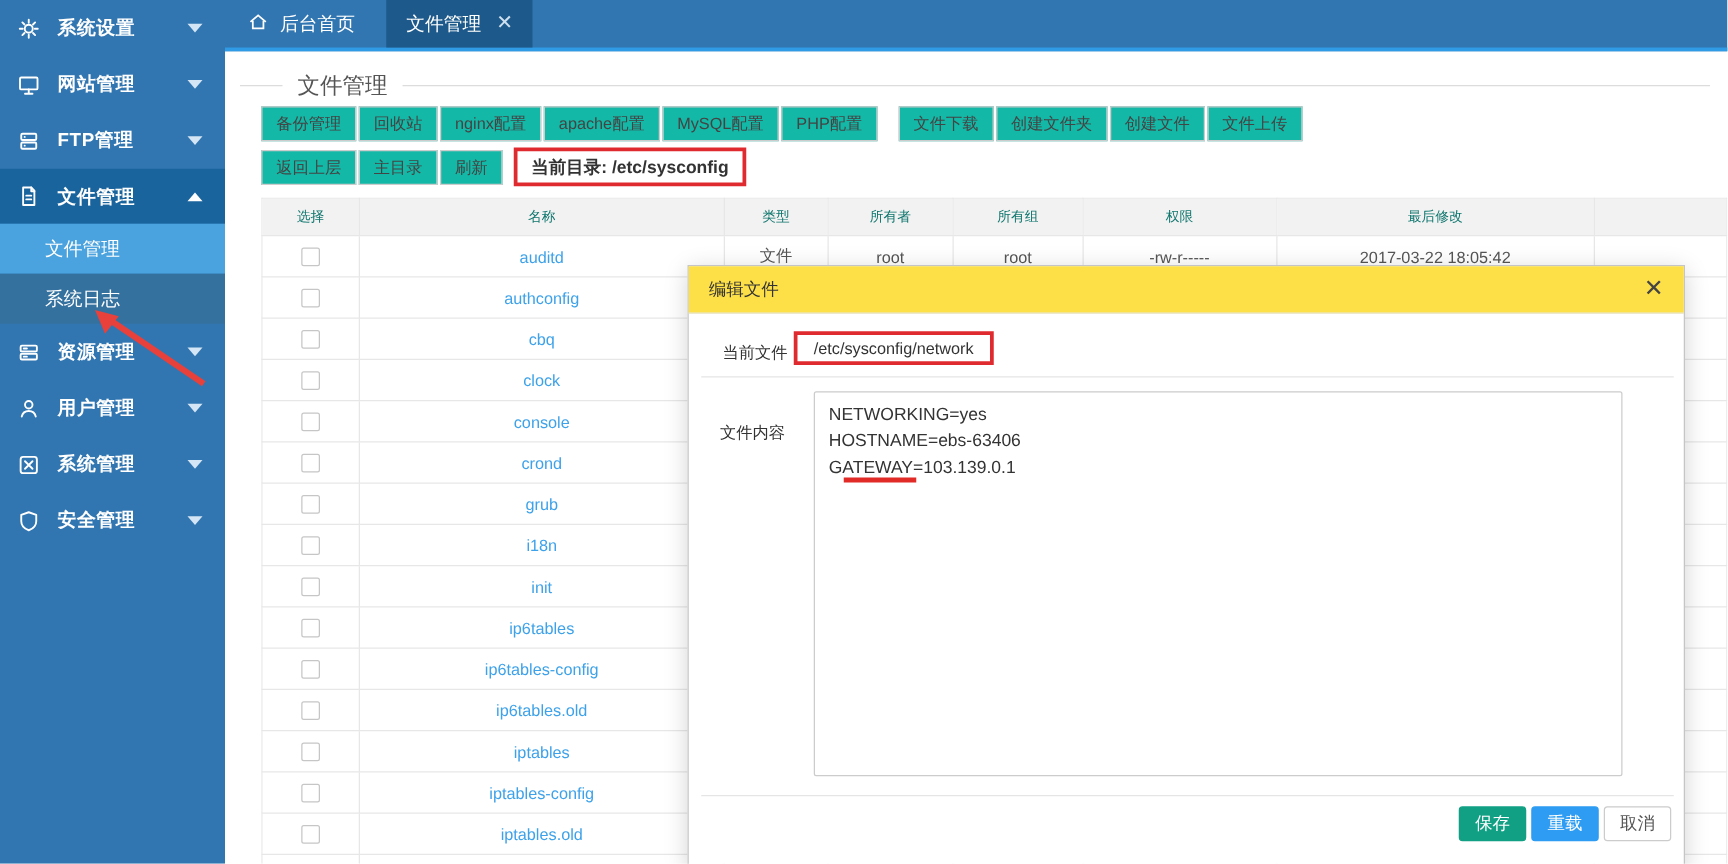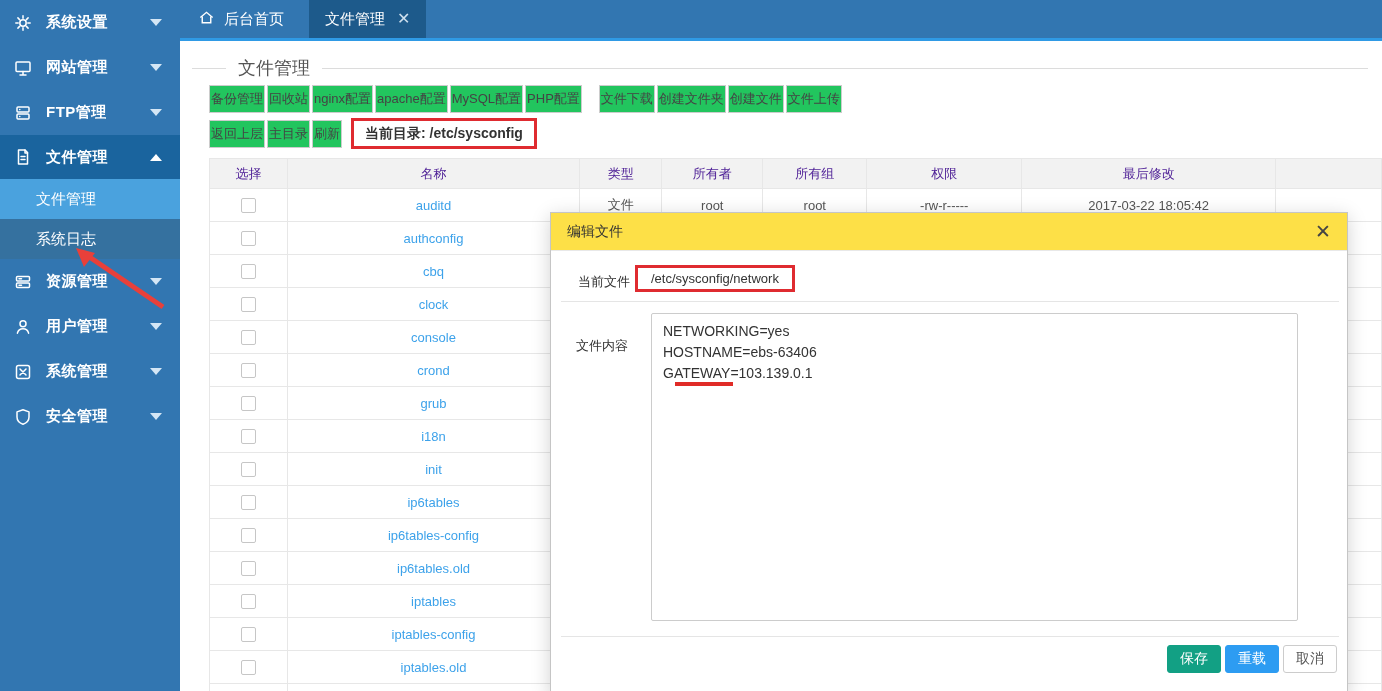--- a/index.html
+++ b/index.html
@@ -33,27 +33,27 @@
   
   .content{position:absolute;left:180px;top:44px;right:0;bottom:0;background:#fff;overflow:hidden;}
   .fieldset{position:relative;margin:24px 14px 0 12px;border-top:1px solid #dcdcdc;height:1px;}
   .fieldset .legend{position:absolute;top:-13px;left:34px;background:#fff;padding:0 12px;font-size:18px;color:#555;}
 
   .toolbar{display:flex;align-items:center;margin-left:29px;}
   .toolbar.r1{margin-top:16px;}
   .toolbar.r2{margin-top:5px;}
   .btn-group{display:flex;}
   .btn-group.g2{margin-left:15px;}
-  .tbtn{background:#22c55e;border:1px solid #ccc;height:28px;padding:0 1px;font-size:13px;color:#444;margin-right:2px;cursor:pointer;font-family:inherit;}
+  .tbtn{background:#14b8a6;border:1px solid #ccc;height:28px;padding:0 11px;font-size:13px;color:#444;margin-right:2px;cursor:pointer;font-family:inherit;}
   .current-dir{margin-left:7px;border:3px solid var(--annotation-red);height:31px;display:flex;align-items:center;padding:0 11px;font-size:14px;color:#333;background:#fff;font-weight:bold;}
 
   .table-wrap{margin:9px 0 0 29px;width:1173px;overflow:hidden;}
   table{border-collapse:collapse;table-layout:fixed;}
   th,td{border:1px solid var(--grid-line);text-align:center;overflow:hidden;white-space:nowrap;}
-  th{height:30px;background:var(--header-bg);color:#4c1d95;font-weight:normal;font-size:13px;}
+  th{height:30px;background:var(--header-bg);color:#0f766e;font-weight:normal;font-size:11px;}
   td{height:33px;font-size:13px;color:#555;}
   .cbx{display:inline-block;width:15px;height:15px;border:1px solid #c6c6c6;border-radius:2px;background:#fff;vertical-align:middle;cursor:pointer;}
   .fname{color:var(--link-color);cursor:pointer;text-decoration:none;}
 
   
   .modal{position:absolute;left:550px;top:212px;width:798px;height:484px;background:#fff;border:1px solid #c5c5c5;box-shadow:0 4px 18px rgba(0,0,0,.18);z-index:10;}
   .modal-header{height:38px;background:#fde047;border-bottom:1px solid #e8e8e8;display:flex;align-items:center;padding:0 16px;}
   .modal-title{font-size:14px;color:#333;}
   .modal-close{margin-left:auto;font-size:19px;color:#444;cursor:pointer;line-height:1;}
   .m-label{position:absolute;font-size:13px;color:#333;}

